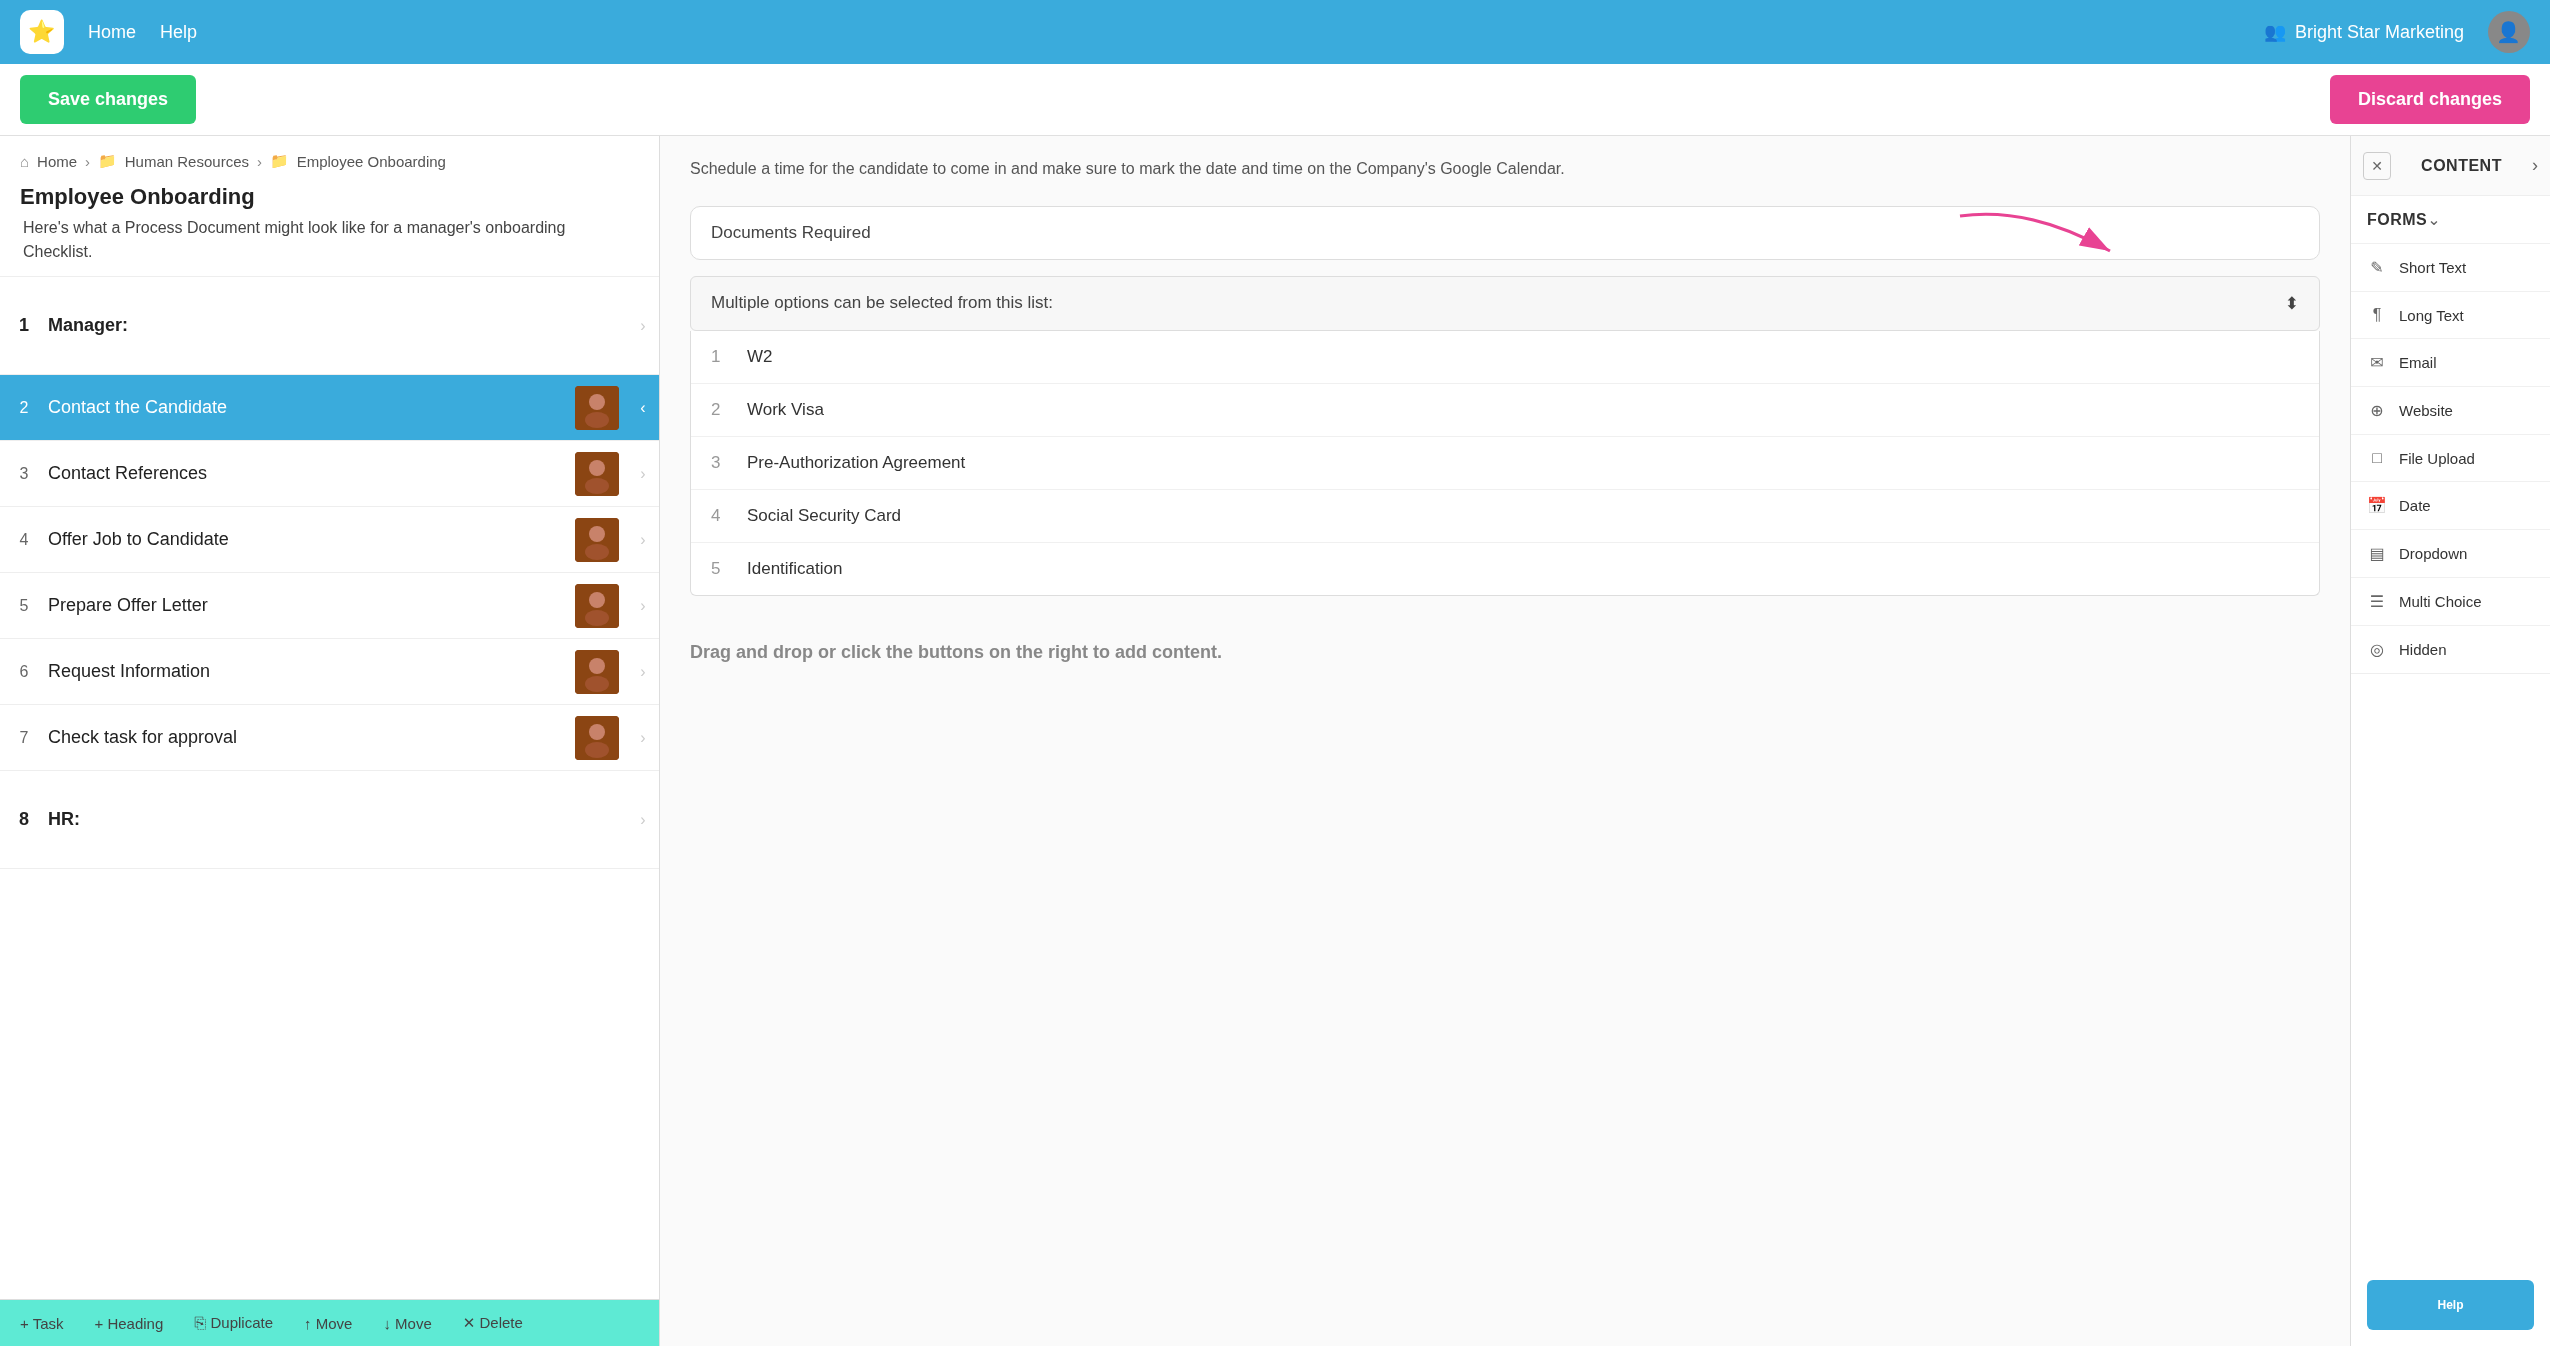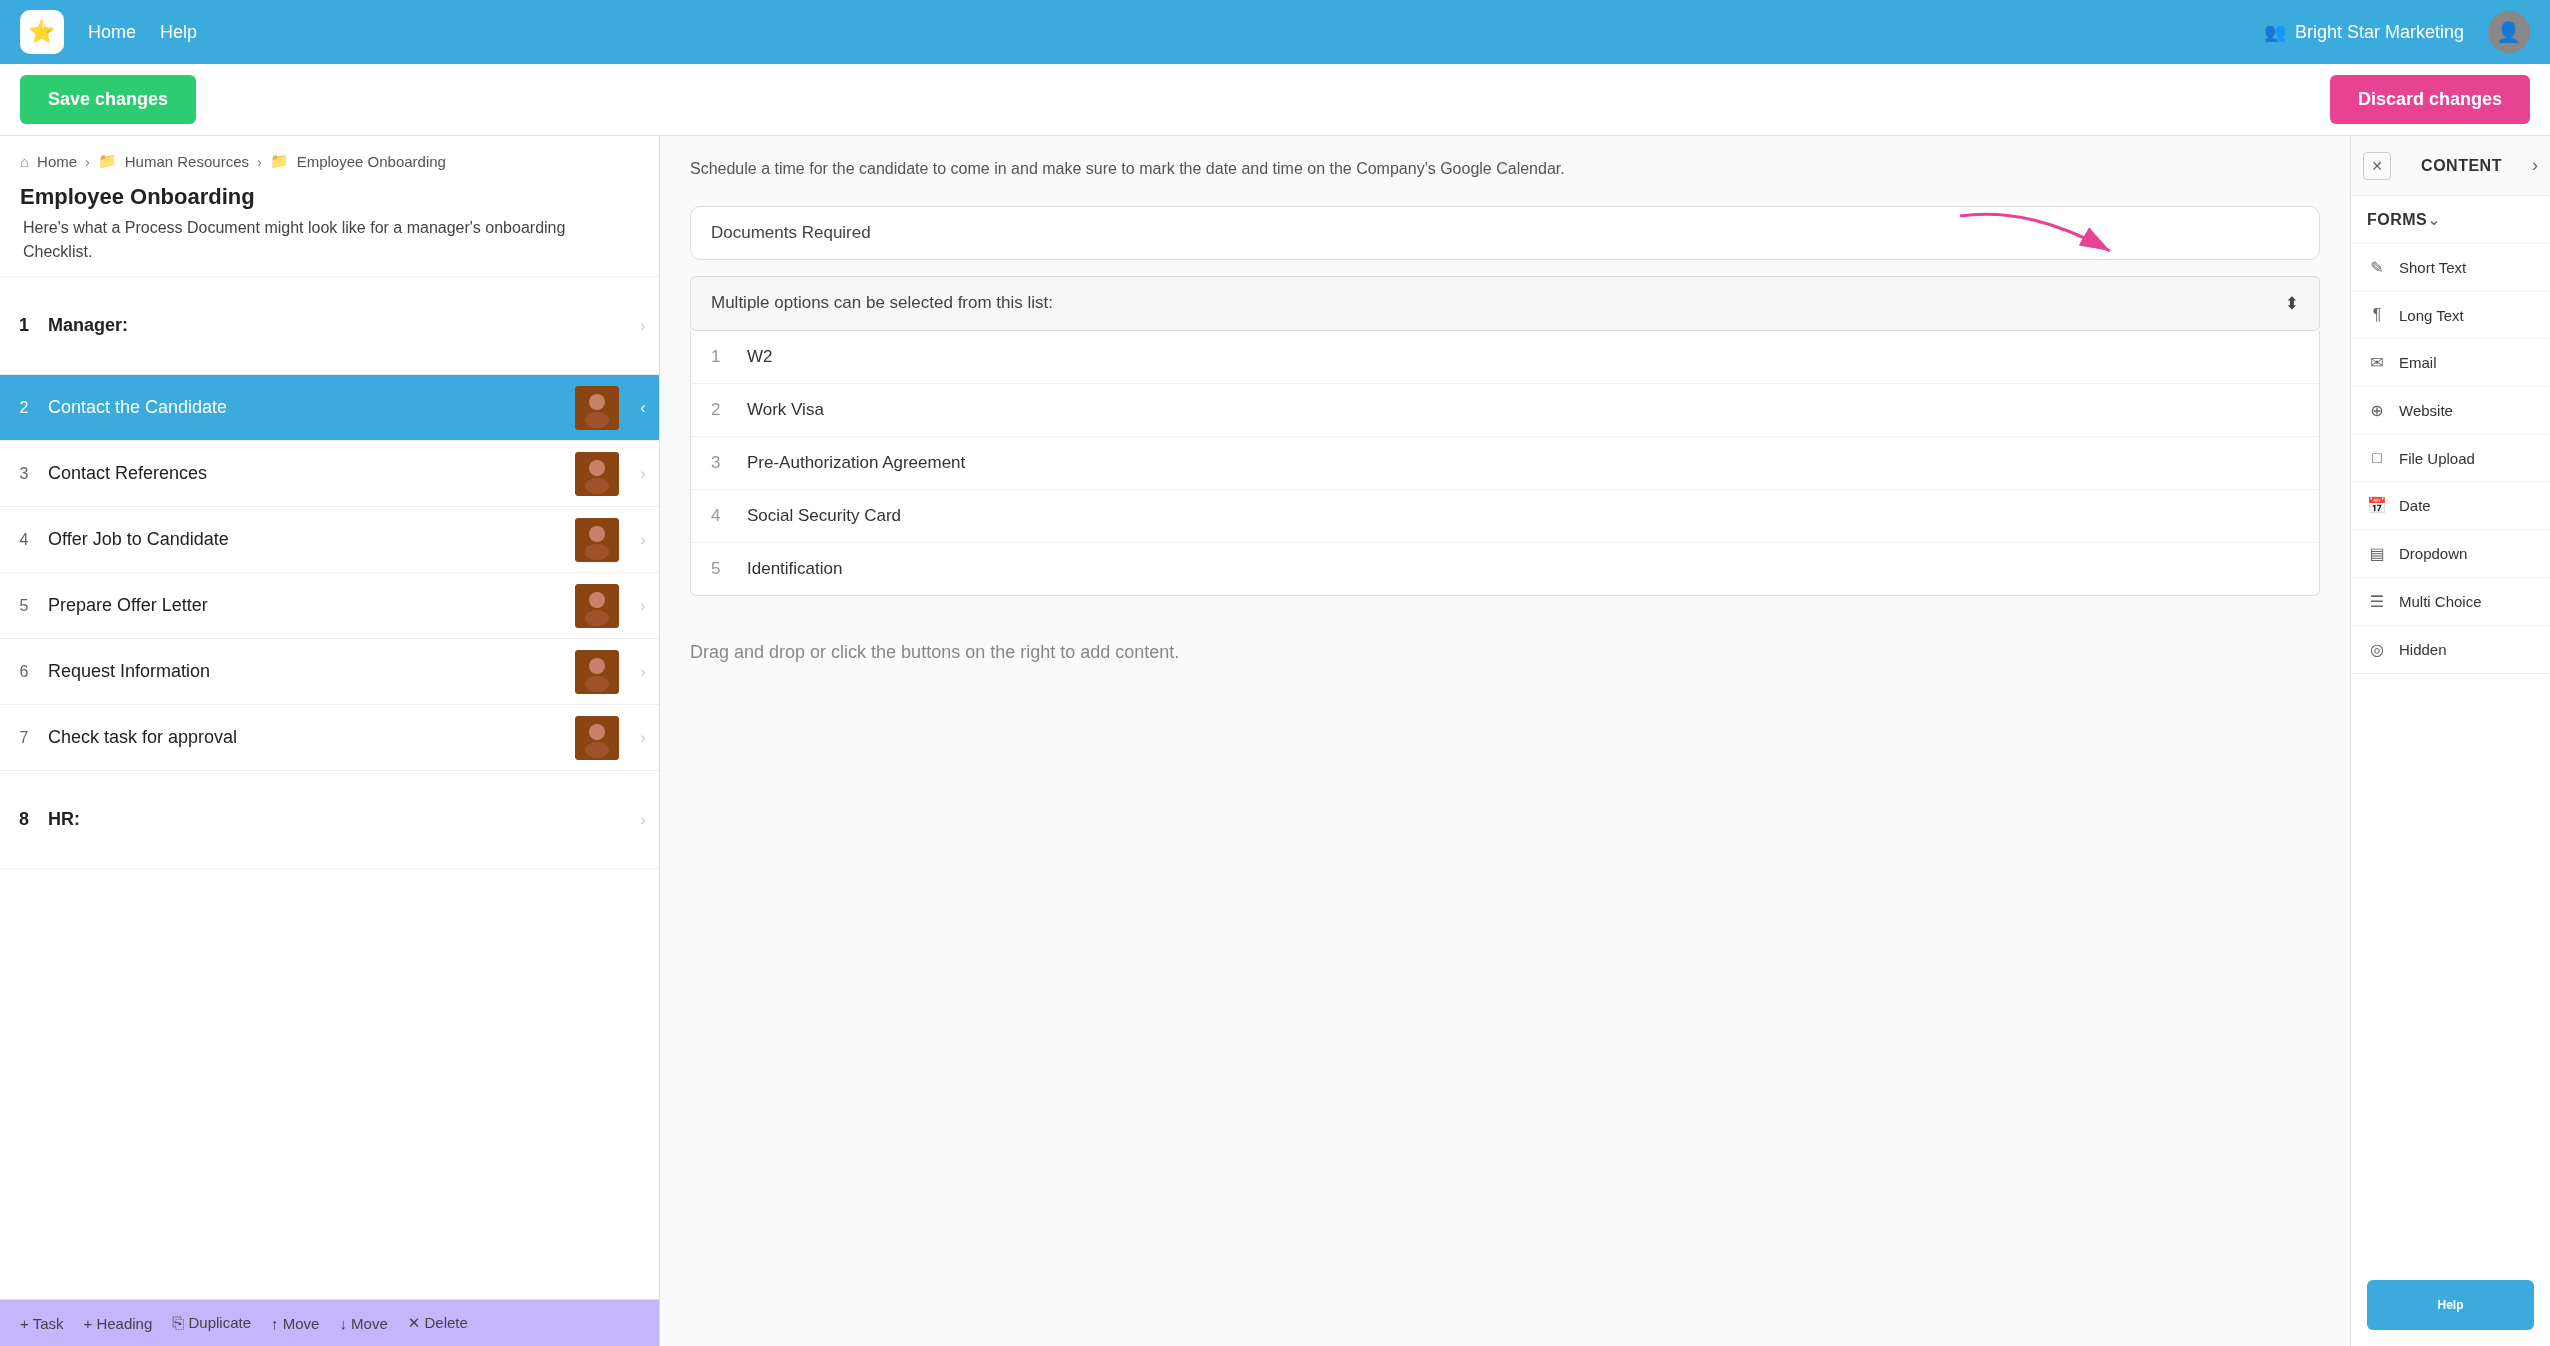--- a/index.html
+++ b/index.html
@@ -165,25 +165,25 @@
       display: flex;
       align-items: center;
       border-bottom: 1px solid #eee;
       padding: 16px 0;
       background: white;
     }
     .section-header .task-number { font-weight: 700; color: #222; font-size: 18px; }
     .section-header .task-label { font-weight: 700; color: #222; font-size: 18px; }
 
     .bottom-toolbar {
-      background: #c4b5fd;
+      background: #5eead4;
       border-top: 1px solid #ddd;
       padding: 14px 20px;
       display: flex;
-      gap: 20px;
+      gap: 31px;
       align-items: center;
     }
     .toolbar-btn {
       display: flex; align-items: center; gap: 6px;
       background: none; border: none; cursor: pointer;
       font-size: 15px; color: #444;
     }
 
     
     .center-panel {
@@ -250,20 +250,21 @@
       font-size: 16px;
       color: #444;
     }
     .required-row input[type=checkbox] { width: 18px; height: 18px; }
 
     .drag-hint {
       font-size: 18px;
       color: #888;
       text-align: left;
       padding: 30px 0 20px;
+      font-weight: bold;
     }
 
     
     .arrow-annotation {
       position: absolute;
       top: 60px;
       right: 200px;
       pointer-events: none;
     }
 

